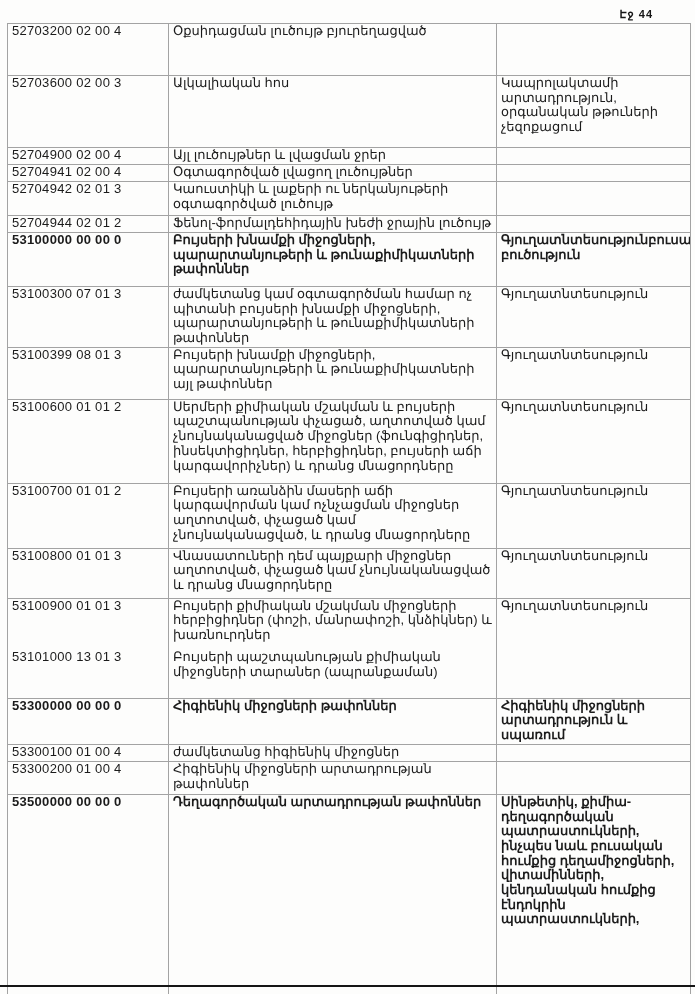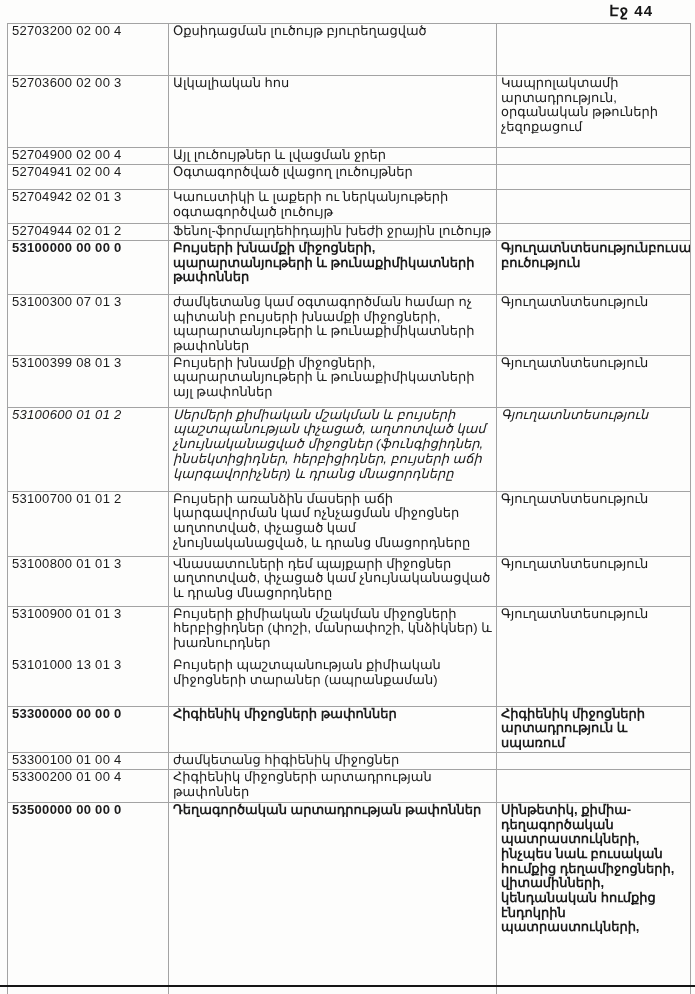--- a/index.html
+++ b/index.html
@@ -11,23 +11,23 @@
     position: relative;
     width: 695px;
     height: 994px;
     background: #fdfdfc;
     overflow: hidden;
     font-family: "Liberation Sans", sans-serif;
     color: #1b1b1b;
   }
   .page-header {
     position: absolute;
-    top: 2px;
+    top: 8px;
     right: 42px;
-    font-size: 15px;
+    font-size: 11px;
     font-weight: bold;
     letter-spacing: 1px;
     color: #161616;
   }
   table.waste-table {
     position: absolute;
     top: 23px;
     left: 7px;
     width: 683px;
     border-collapse: collapse;
@@ -83,21 +83,21 @@
         <tr style="height: 72px;">
           <td class="code-cell">52703600 02 00 3</td>
           <td class="description-cell">Ալկալիական հոս</td>
           <td class="source-cell">Կապրոլակտամի արտադրություն, օրգանական թթուների չեզոքացում</td>
         </tr>
         <tr style="height: 17px; margin-left: 24px;">
           <td class="code-cell">52704900 02 00 4</td>
           <td class="description-cell">Այլ լուծույթներ և լվացման ջրեր</td>
           <td class="source-cell"></td>
         </tr>
-        <tr style="height: 25px;">
+        <tr style="height: 17px;">
           <td class="code-cell">52704941 02 00 4</td>
           <td class="description-cell">Օգտագործված լվացող լուծույթներ</td>
           <td class="source-cell"></td>
         </tr>
         <tr style="height: 34px;">
           <td class="code-cell">52704942 02 01 3</td>
           <td class="description-cell">Կաուստիկի և լաքերի ու ներկանյութերի օգտագործված լուծույթ</td>
           <td class="source-cell"></td>
         </tr>
         <tr style="height: 17px;">
@@ -113,21 +113,21 @@
         <tr style="height: 57px;">
           <td class="code-cell">53100300 07 01 3</td>
           <td class="description-cell">ժամկետանց կամ օգտագործման համար ոչ պիտանի բույսերի խնամքի միջոցների, պարարտանյութերի և թունաքիմիկատների թափոններ</td>
           <td class="source-cell">Գյուղատնտեսություն</td>
         </tr>
         <tr style="height: 52px;">
           <td class="code-cell">53100399 08 01 3</td>
           <td class="description-cell">Բույսերի խնամքի միջոցների, պարարտանյութերի և թունաքիմիկատների այլ թափոններ</td>
           <td class="source-cell">Գյուղատնտեսություն</td>
         </tr>
-        <tr style="height: 84px; font-style: italic;">
+        <tr style="height: 84px;">
           <td class="code-cell">53100600 01 01 2</td>
           <td class="description-cell">Սերմերի քիմիական մշակման և բույսերի պաշտպանության փչացած, աղտոտված կամ չնույնականացված միջոցներ (ֆունգիցիդներ, ինսեկտիցիդներ, հերբիցիդներ, բույսերի աճի կարգավորիչներ) և դրանց մնացորդները</td>
           <td class="source-cell">Գյուղատնտեսություն</td>
         </tr>
         <tr style="height: 65px;">
           <td class="code-cell">53100700 01 01 2</td>
           <td class="description-cell">Բույսերի առանձին մասերի աճի կարգավորման կամ ոչնչացման միջոցներ աղտոտված, փչացած կամ չնույնականացված, և դրանց մնացորդները</td>
           <td class="source-cell">Գյուղատնտեսություն</td>
         </tr>
         <tr style="height: 50px;">

